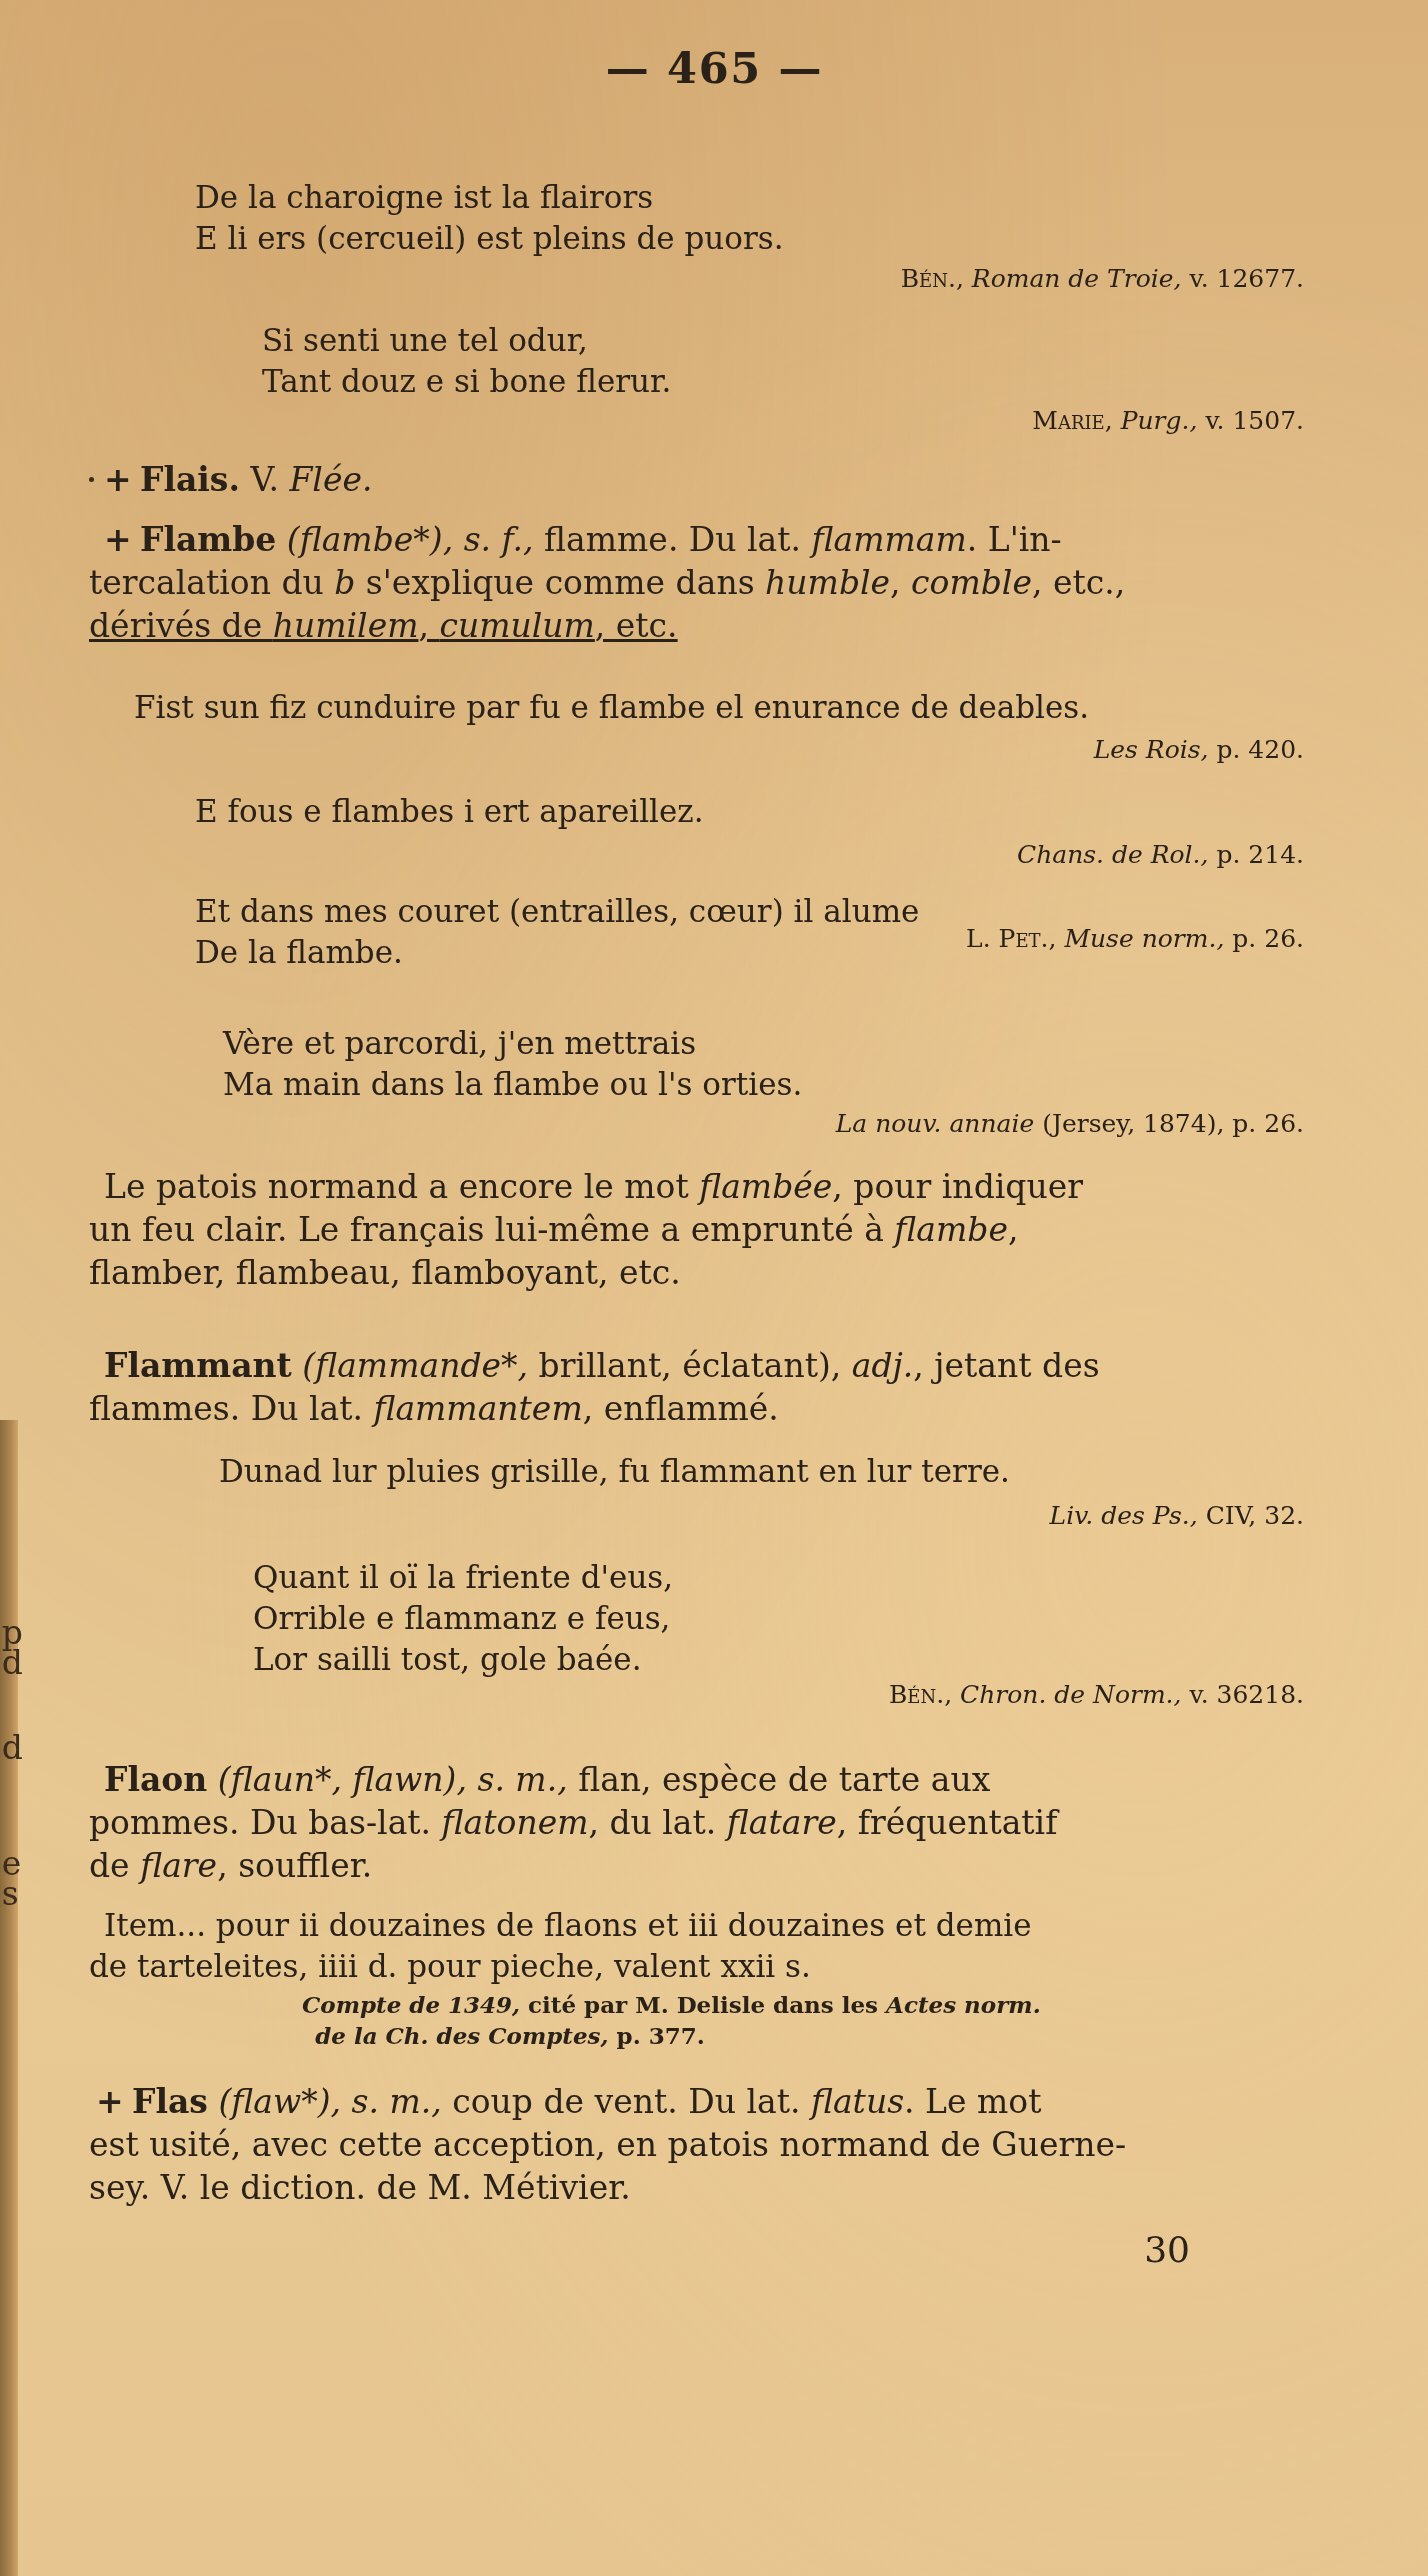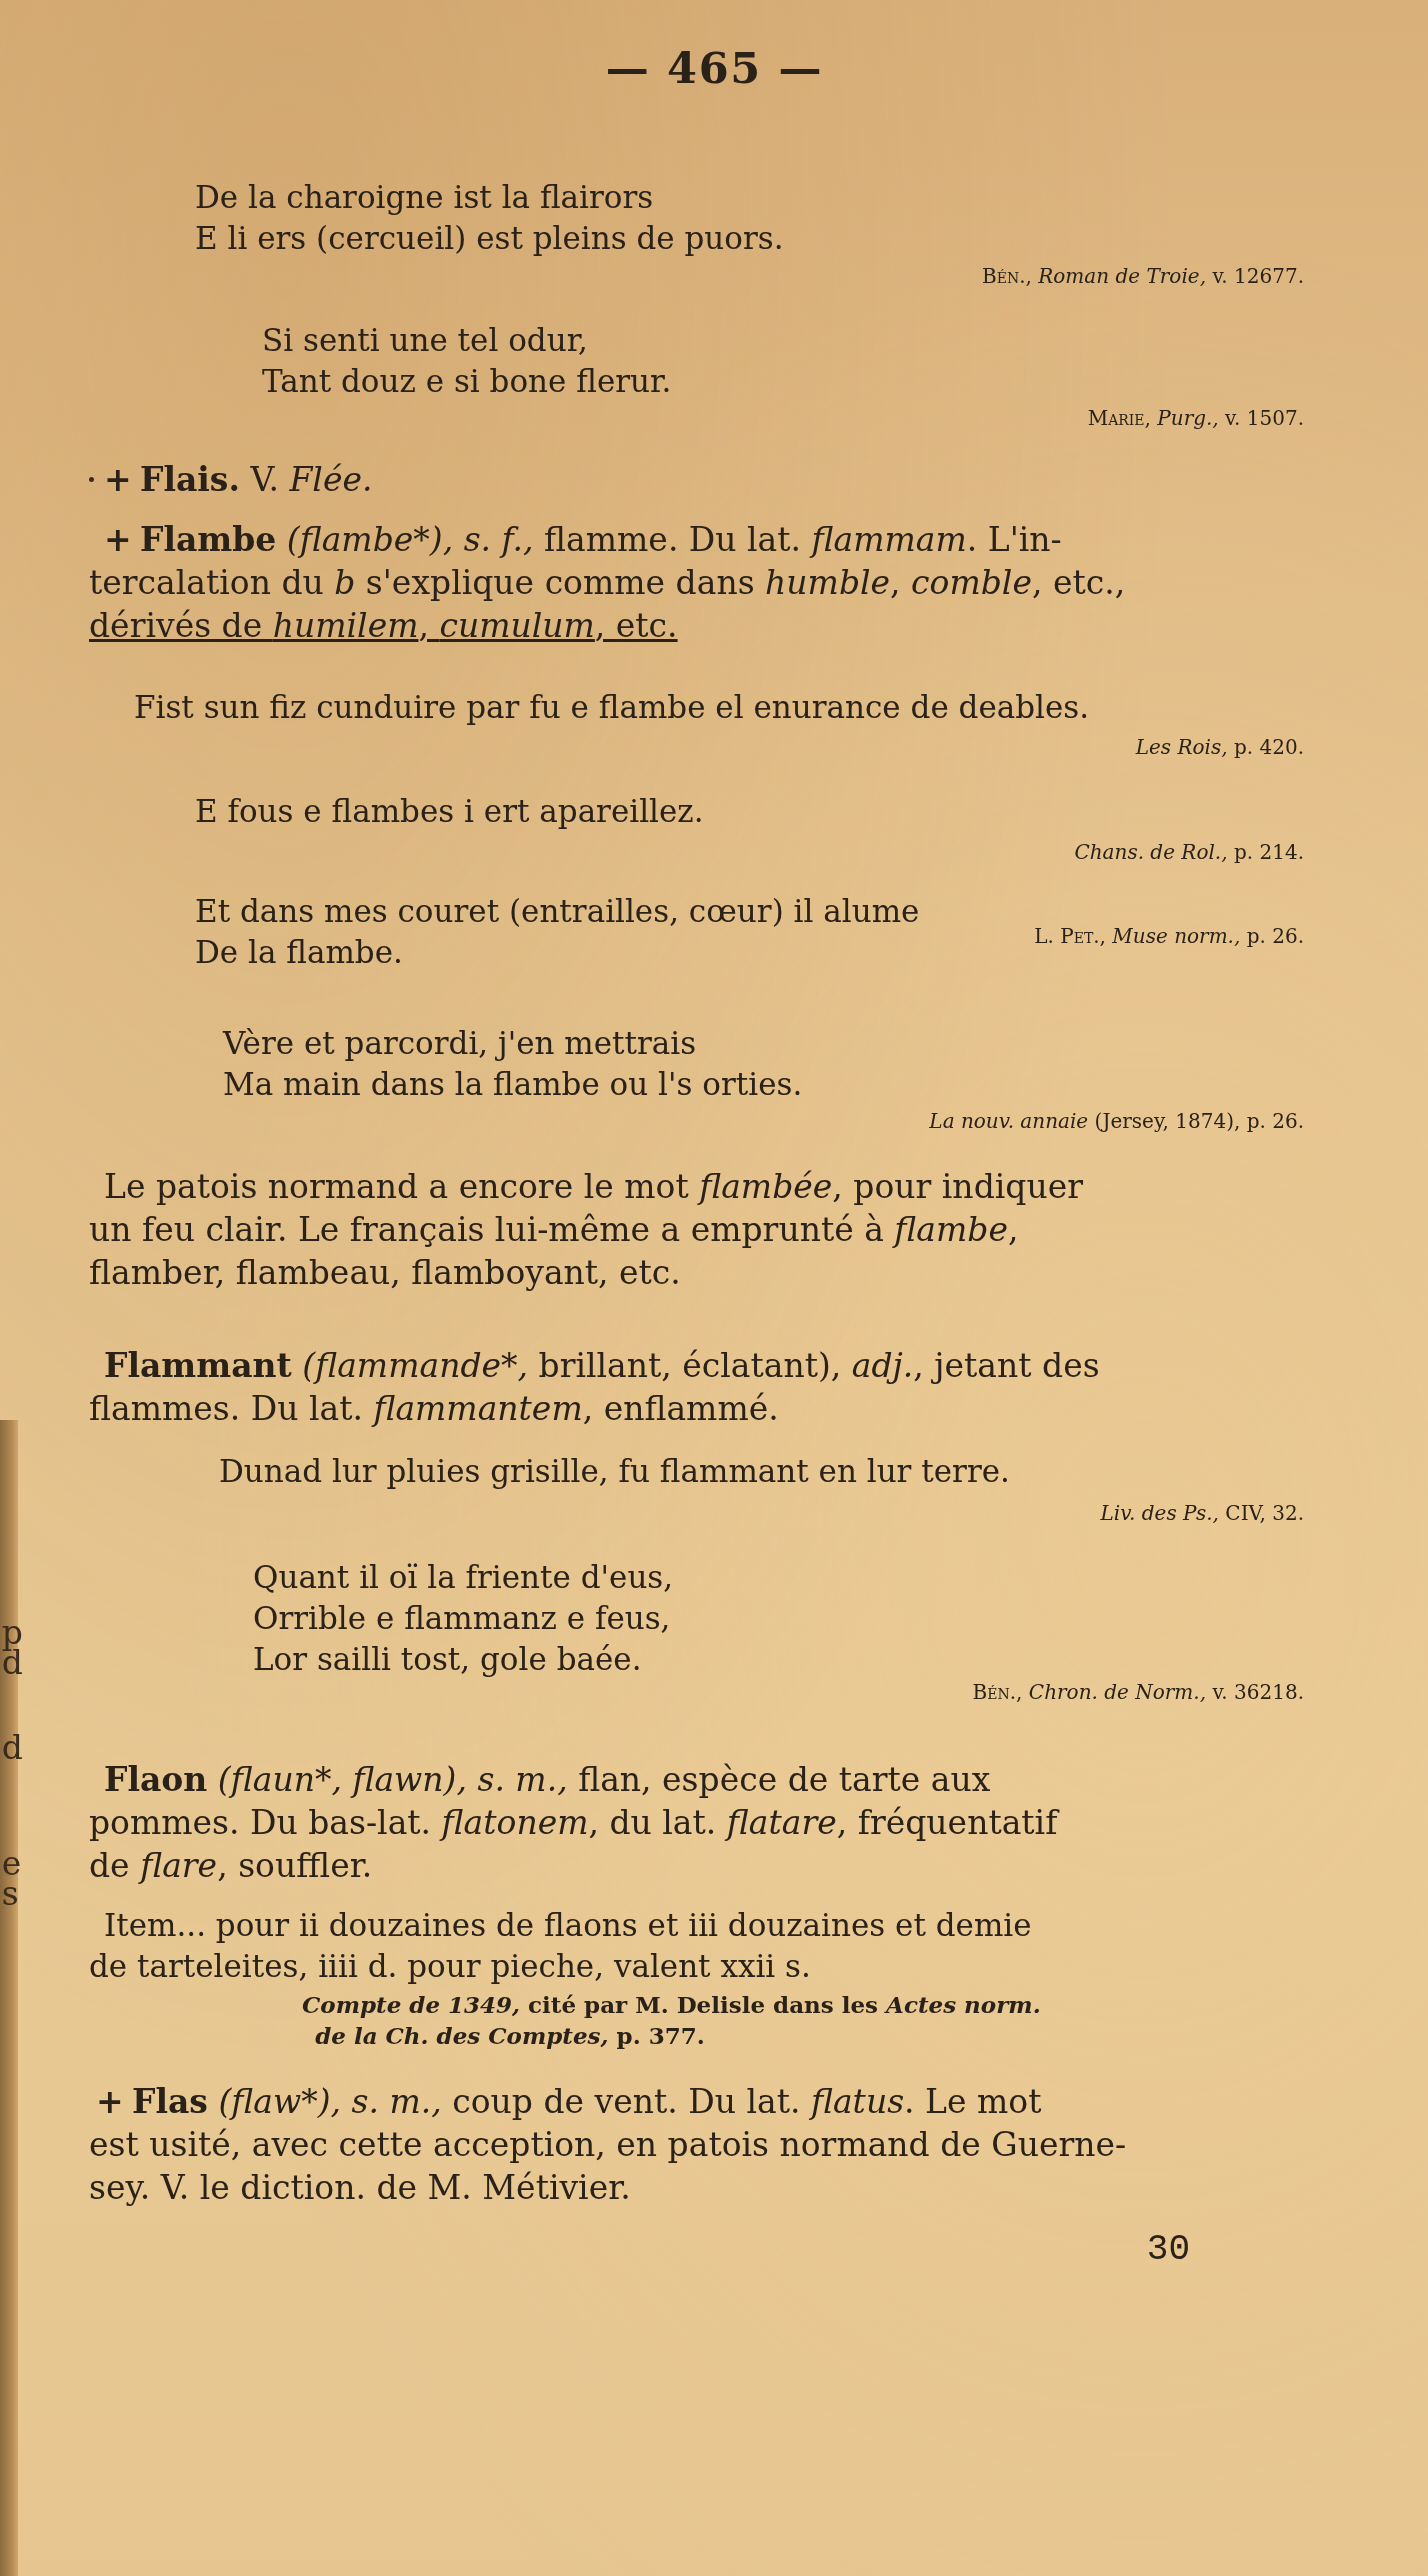--- a/index.html
+++ b/index.html
@@ -45,21 +45,21 @@
     font-weight: bold;
     letter-spacing: 1.7px;
   }
   .verse {
     font-size: 31px;
     line-height: 41px;
     white-space: nowrap;
   }
   .verse .ln { display: block; }
   .cite {
-    font-size: 20px;
+    font-size: 25px;
     white-space: nowrap;
     text-align: right;
     right: 125px;
   }
   .sc { font-variant: small-caps; }
   .it { font-style: italic; }
   .prose {
     left: 89px;
     width: 1213px;
     font-size: 33px;
@@ -235,14 +235,14 @@
 </div>
 
 <div class="abs prose" style="top:2080px;">
   <span class="ln" style="margin-left:7px;">
     <span class="cross">+</span><span class="head">Flas</span> <span class="it">(flaw*),</span><span class="it"> s. m.,</span><span> coup de vent. Du lat. </span><span class="it">flatus</span><span>. Le mot</span>
   </span>
   <span class="ln">est usité, avec cette acception, en patois normand de Guerne-</span>
   <span class="ln">sey. V. le diction. de M. Métivier.</span>
 </div>
 
-<div class="abs folio" style="top:2229px;font-family:Liberation Mono, monospace;">30</div>
+<div class="abs folio" style="top:2229px;">30</div>
 
 
 </body></html>

